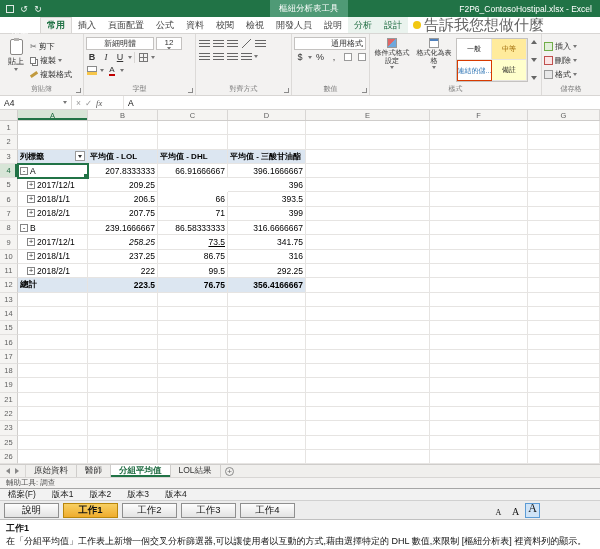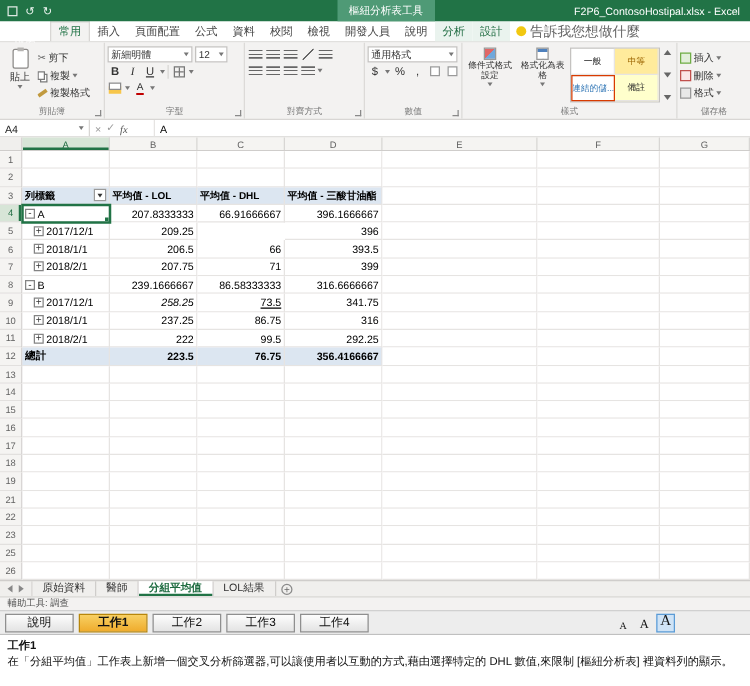--- a/index.html
+++ b/index.html
@@ -14,45 +14,45 @@
   .qsave{width:8px;height:8px;border:1px solid #dfe9e3;background:transparent;}
   .tspacer{flex:1;}
   .ctx-header{position:absolute;left:270px;top:0;height:17px;display:flex;align-items:center;padding:0 9px;background:#4f9a76;font-size:8.5px;white-space:nowrap;}
   .win-title{font-size:8.5px;margin-right:8px;white-space:nowrap;}
 
   
   .tabstrip{height:17px;background:#fff;display:flex;align-items:stretch;border-bottom:1px solid #d8d6d4;flex:none;}
   .tabs-holder{display:flex;align-items:stretch;}
   .tab{padding:0 6px;display:flex;align-items:center;font-size:9px;color:#444;white-space:nowrap;cursor:default;}
   .tab.file{background:#a21caf;color:#fff;padding:0 11px;margin-top:20px;}
-  .tab.active{background:#f3f2f1;border:1px solid #d8d6d4;border-bottom:none;color:#217346;font-weight:normal;text-align:center;}
+  .tab.active{background:#f3f2f1;border:1px solid #d8d6d4;border-bottom:none;color:#217346;font-weight:bold;text-align:center;}
   .tab.contextual{color:#1e6b40;background:#eaf3ee;}
-  .tellme{display:flex;align-items:center;gap:3px;margin-left:5px;font-size:11px;color:#666;white-space:nowrap;}
+  .tellme{display:flex;align-items:center;gap:3px;margin-left:5px;font-size:15px;color:#666;white-space:nowrap;}
   .bulb{width:8px;height:8px;border-radius:50%;background:#f2c811;flex:none;}
 
   
   .ribbon{height:62px;background:#f3f2f1;display:flex;border-bottom:1px solid #d8d6d4;flex:none;overflow:hidden;}
   .rgroup{position:relative;height:100%;border-right:1px solid #dcdad8;padding:2px 2px 11px 2px;flex:none;}
   .g-clip{width:84px;}.g-font{width:112px;}.g-align{width:96px;}.g-num{width:78px;}.g-styles{width:172px;}.g-cells{width:58px;border-right:none;}
   .glabel{position:absolute;bottom:1px;left:0;right:0;text-align:center;font-size:7px;color:#7a7a7a;white-space:nowrap;}
   .dlgl{position:absolute;right:2px;bottom:2px;width:5px;height:5px;border-right:1px solid #8a8a8a;border-bottom:1px solid #8a8a8a;}
   .rbody{display:flex;height:100%;}
   .pastebtn{width:28px;display:flex;flex-direction:column;align-items:center;justify-content:flex-start;gap:1px;padding-top:3px;font-size:8px;color:#333;}
   .clipic{width:13px;height:16px;background:#fff;border:1px solid #8a8886;border-radius:2px;position:relative;}
   .clipic::after{content:"";position:absolute;left:3px;top:-2px;width:5px;height:3px;background:#b5b3b1;}
   .crt{width:0;height:0;border-left:2.5px solid transparent;border-right:2.5px solid transparent;border-top:3px solid #777;flex:none;}
   .crt.dk{border-top-color:#333;}
   .clipcol{display:flex;flex-direction:column;justify-content:flex-start;padding-top:3px;}
   .sbtnrow{display:flex;align-items:center;gap:2px;height:14px;font-size:8px;color:#333;white-space:nowrap;overflow:hidden;}
   .scic{font-size:8px;color:#666;}
   .cpic{width:6px;height:7px;border:1px solid #7a7a7a;background:#fff;box-shadow:2px 2px 0 -1px #fff,2px 2px 0 0 #7a7a7a;margin-right:2px;flex:none;}
   .bric{width:8px;height:3px;background:#c19a3f;transform:rotate(-35deg);flex:none;}
   .frow{display:flex;align-items:center;gap:2px;margin:1px 0;}
-  .combo{height:13px;background:#fff;border:1px solid #c4c2c0;font-size:8px;color:#333;display:flex;align-items:center;justify-content:space-between;padding:0 2px;overflow:hidden;white-space:nowrap;}
-  .fname{width:68px;}.fsize{width:26px;}.nfmt{width:72px;margin:1px 0;}
+  .combo{height:13px;background:#fff;border:1px solid #c4c2c0;font-size:8px;color:#333;display:flex;align-items:center;justify-content:space-between;padding:0 2px;overflow:hidden;white-space:nowrap;flex-direction:column;}
+  .fname{width:68px;}.fsize{width:26px;}.nfmt{width:72px;margin:1px 0;align-items:flex-end;}
   .tbtn{min-width:12px;height:12px;display:flex;align-items:center;justify-content:center;font-size:9px;color:#333;flex:none;}
   .tb-b{font-weight:bold;}
   .tb-i{font-style:italic;font-family:"Liberation Serif",serif;}
   .tb-u{text-decoration:underline;}
   .vsep{width:1px;height:11px;background:#d8d6d4;flex:none;}
   .bord-ic{width:9px;height:9px;border:1px solid #777;background:linear-gradient(#777,#777) center/1px 100% no-repeat,linear-gradient(#777,#777) center/100% 1px no-repeat;}
   .fill-ic{width:10px;height:6px;border:1px solid #8a8a8a;background:#fff;box-shadow:0 3px 0 0 #f7c64a;margin-bottom:3px;}
   .fca{font-size:8px;line-height:8px;box-shadow:0 2px 0 0 #c00000;}
   .li{width:11px;height:7px;background:repeating-linear-gradient(to bottom,#666 0 1px,transparent 1px 3px);}
   .diag{width:9px;height:9px;background:linear-gradient(135deg,transparent 45%,#666 45%,#666 55%,transparent 55%);}
@@ -662,20 +662,27 @@
       </div>
     <div class="addsheet">
         <div class="plus-circle">+</div>
       </div>
   </div>
 
   <div class="statusbar">
     <span>輔助工具: 調查</span>
   </div>
 
+  <div class="exam-menu">
+      <div class="emitem">檔案(F)</div>
+      <div class="emitem">版本1</div>
+      <div class="emitem">版本2</div>
+      <div class="emitem">版本3</div>
+      <div class="emitem">版本4</div>
+    </div>
   <div class="exam-btns">
     <div class="ebtn-holder">
         <div class="ebtn">說明</div>
         <div class="ebtn active">工作1</div>
         <div class="ebtn">工作2</div>
         <div class="ebtn">工作3</div>
         <div class="ebtn">工作4</div>
       </div>
     <div class="zoomset">
         <div class="zbtn z0">A</div>

